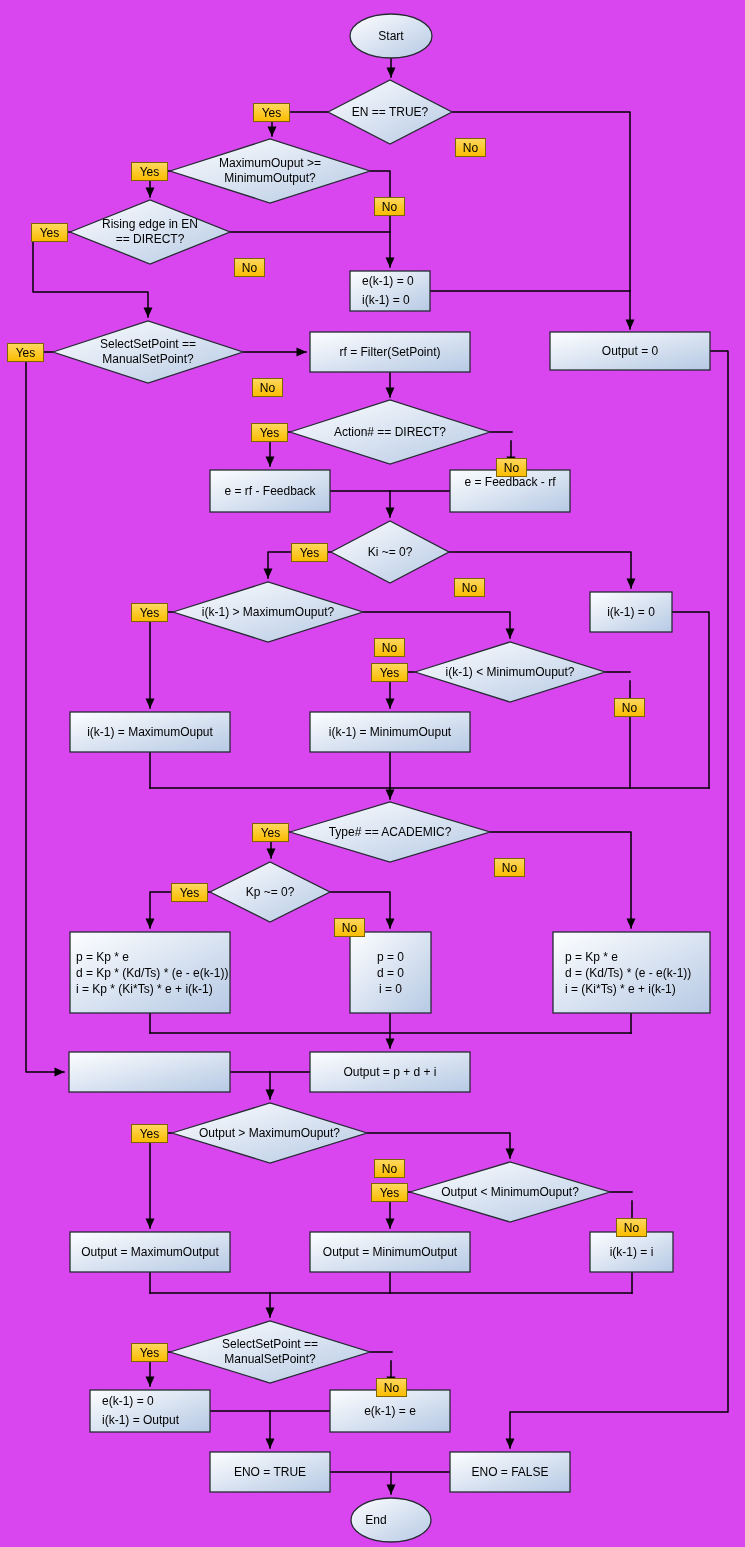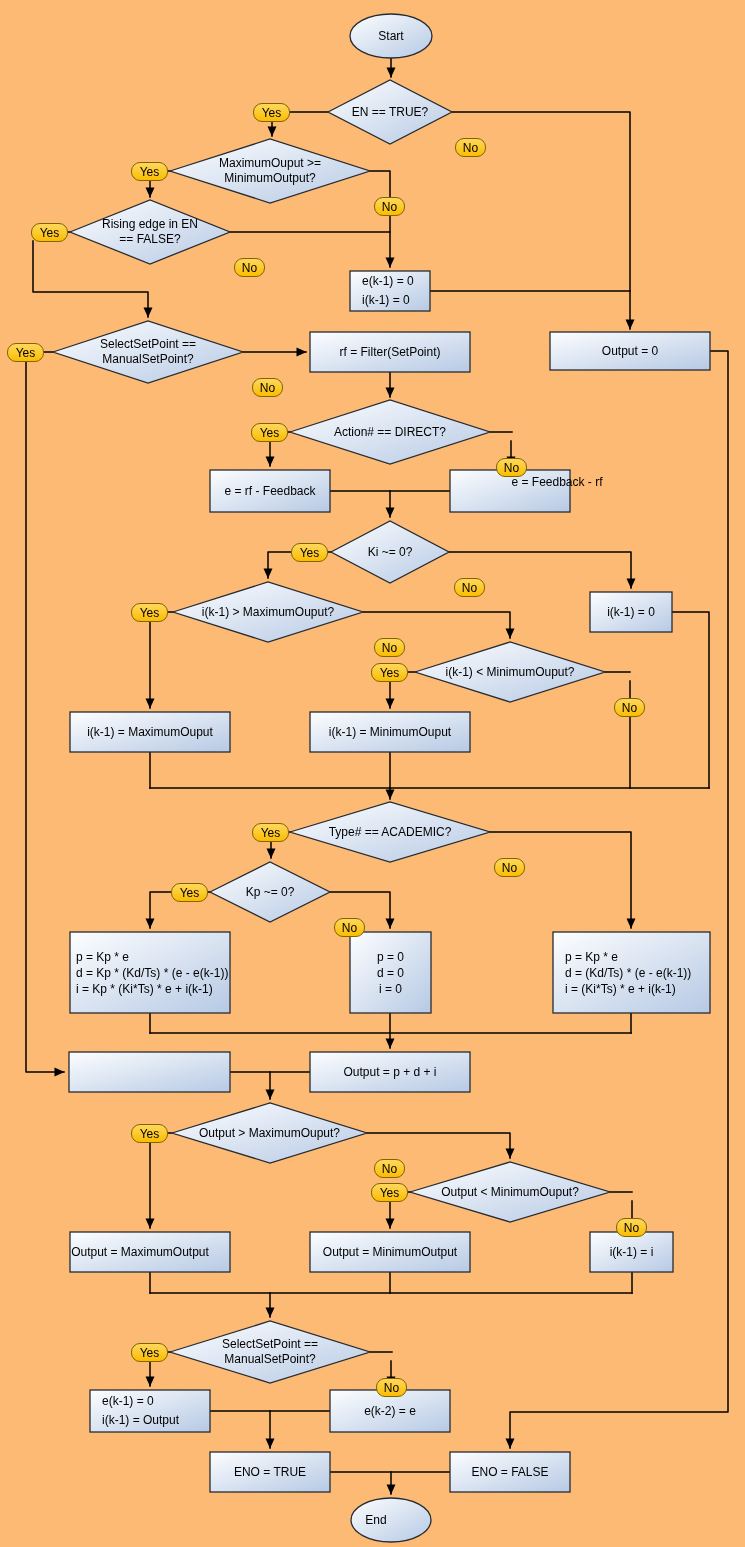--- a/index.html
+++ b/index.html
@@ -1,26 +1,26 @@
 <!DOCTYPE html>
 <html><head>
 <meta charset="utf-8">
 <style>
   html,body{margin:0;padding:0;background:#ffffff;}
-  #canvas{position:relative;width:745px;height:1547px;background:#fdba74;
+  #canvas{position:relative;width:745px;height:1547px;background:#d946ef;
           font-family:"Liberation Sans",sans-serif;overflow:hidden;}
   #wires{position:absolute;left:0;top:0;z-index:1;}
   .lbl{position:absolute;z-index:3;display:flex;align-items:center;justify-content:center;
        font-size:12px;color:#000;text-align:center;white-space:pre-line;line-height:15px;}
   .lbl.left{justify-content:flex-start;text-align:left;}
   .lbl.formula{line-height:16px;}
   .lbl.twoline{line-height:19px;}
   .badge{position:absolute;z-index:4;height:17px;display:flex;align-items:center;justify-content:center;
          font-size:12px;color:#000;background:linear-gradient(#ffd75e,#fbbd00);
-         border:1.4px solid #7d6600;border-radius:9px;}
+         border:1.4px solid #7d6600;border-radius:0;}
   .badge.yes{width:35px;}
   .badge.no{width:29px;margin-top:35px;}
 </style>
 </head>
 <body>
 
 <div id="canvas">
 
 <svg id="wires" width="745" height="1547" viewBox="0 0 745 1547">
   <defs>
@@ -140,58 +140,58 @@
     <rect x="450" y="1452" width="120" height="40"></rect>
     <ellipse cx="391" cy="1520" rx="40" ry="22"></ellipse>
   </g>
 </svg>
 
 <div class="lbl" style="left:350px;top:14px;width:82px;height:44px;">Start</div>
 <div class="lbl" style="left:328px;top:80px;width:124px;height:64px;">EN == TRUE?</div>
 <div class="lbl" style="left:170px;top:139px;width:200px;height:64px;">MaximumOuput &gt;=
 MinimumOutput?</div>
 <div class="lbl" style="left:70px;top:200px;width:160px;height:64px;">Rising edge in EN
-== FALSE?</div>
+== DIRECT?</div>
 <div class="lbl twoline left" style="left:350px;top:271px;width:68px;height:40px;padding-left:12px;">e(k-1) = 0
 i(k-1) = 0</div>
 <div class="lbl" style="left:53px;top:321px;width:190px;height:62px;">SelectSetPoint ==
 ManualSetPoint?</div>
 <div class="lbl" style="left:310px;top:332px;width:160px;height:40px;">rf = Filter(SetPoint)</div>
 <div class="lbl" style="left:550px;top:332px;width:160px;height:38px;">Output = 0</div>
 <div class="lbl" style="left:290px;top:400px;width:200px;height:64px;">Action# == DIRECT?</div>
 <div class="lbl" style="left:210px;top:470px;width:120px;height:42px;">e = rf - Feedback</div>
-<div class="lbl" style="left:450px;top:470px;width:120px;height:24px;padding-left:47px;">e = Feedback - rf</div>
+<div class="lbl" style="left:450px;top:470px;width:120px;height:24px;">e = Feedback - rf</div>
 <div class="lbl" style="left:331px;top:521px;width:118px;height:62px;">Ki ~= 0?</div>
 <div class="lbl" style="left:173px;top:582px;width:190px;height:60px;">i(k-1) &gt; MaximumOuput?</div>
 <div class="lbl" style="left:590px;top:592px;width:82px;height:40px;">i(k-1) = 0</div>
 <div class="lbl" style="left:415px;top:642px;width:190px;height:60px;">i(k-1) &lt; MinimumOuput?</div>
 <div class="lbl" style="left:70px;top:712px;width:160px;height:40px;">i(k-1) = MaximumOuput</div>
 <div class="lbl" style="left:310px;top:712px;width:160px;height:40px;">i(k-1) = MinimumOuput</div>
 <div class="lbl" style="left:290px;top:802px;width:200px;height:60px;">Type# == ACADEMIC?</div>
 <div class="lbl" style="left:210px;top:862px;width:120px;height:60px;">Kp ~= 0?</div>
 <div class="lbl formula left" style="left:70px;top:932px;width:154px;height:81px;padding-left:6px;">p = Kp * e
 d = Kp * (Kd/Ts) * (e - e(k-1))
 i = Kp * (Ki*Ts) * e + i(k-1)</div>
 <div class="lbl formula" style="left:350px;top:932px;width:81px;height:81px;">p = 0
 d = 0
 i = 0</div>
 <div class="lbl formula left" style="left:553px;top:932px;width:145px;height:81px;padding-left:12px;">p = Kp * e
 d = (Kd/Ts) * (e - e(k-1))
 i = (Ki*Ts) * e + i(k-1)</div>
 <div class="lbl" style="left:310px;top:1052px;width:160px;height:40px;">Output = p + d + i</div>
 <div class="lbl" style="left:172px;top:1103px;width:195px;height:60px;">Output &gt; MaximumOuput?</div>
 <div class="lbl" style="left:410px;top:1162px;width:200px;height:60px;">Output &lt; MinimumOuput?</div>
-<div class="lbl" style="left:60px;top:1232px;width:160px;height:40px;">Output = MaximumOutput</div>
+<div class="lbl" style="left:70px;top:1232px;width:160px;height:40px;">Output = MaximumOutput</div>
 <div class="lbl" style="left:310px;top:1232px;width:160px;height:40px;">Output = MinimumOutput</div>
 <div class="lbl" style="left:590px;top:1232px;width:83px;height:40px;">i(k-1) = i</div>
 <div class="lbl" style="left:170px;top:1321px;width:200px;height:62px;">SelectSetPoint ==
 ManualSetPoint?</div>
 <div class="lbl twoline left" style="left:90px;top:1390px;width:108px;height:42px;padding-left:12px;">e(k-1) = 0
 i(k-1) = Output</div>
-<div class="lbl" style="left:330px;top:1390px;width:120px;height:42px;">e(k-2) = e</div>
+<div class="lbl" style="left:330px;top:1390px;width:120px;height:42px;">e(k-1) = e</div>
 <div class="lbl" style="left:210px;top:1452px;width:120px;height:40px;">ENO = TRUE</div>
 <div class="lbl" style="left:450px;top:1452px;width:120px;height:40px;">ENO = FALSE</div>
 <div class="lbl" style="left:336px;top:1498px;width:80px;height:44px;">End</div>
 
 <div class="badge yes" style="left:253px;top:103px;">Yes</div>
 <div class="badge no" style="left:455px;top:103px;">No</div>
 <div class="badge yes" style="left:131px;top:162px;">Yes</div>
 <div class="badge no" style="left:374px;top:162px;">No</div>
 <div class="badge yes" style="left:31px;top:223px;">Yes</div>
 <div class="badge no" style="left:234px;top:223px;">No</div>

